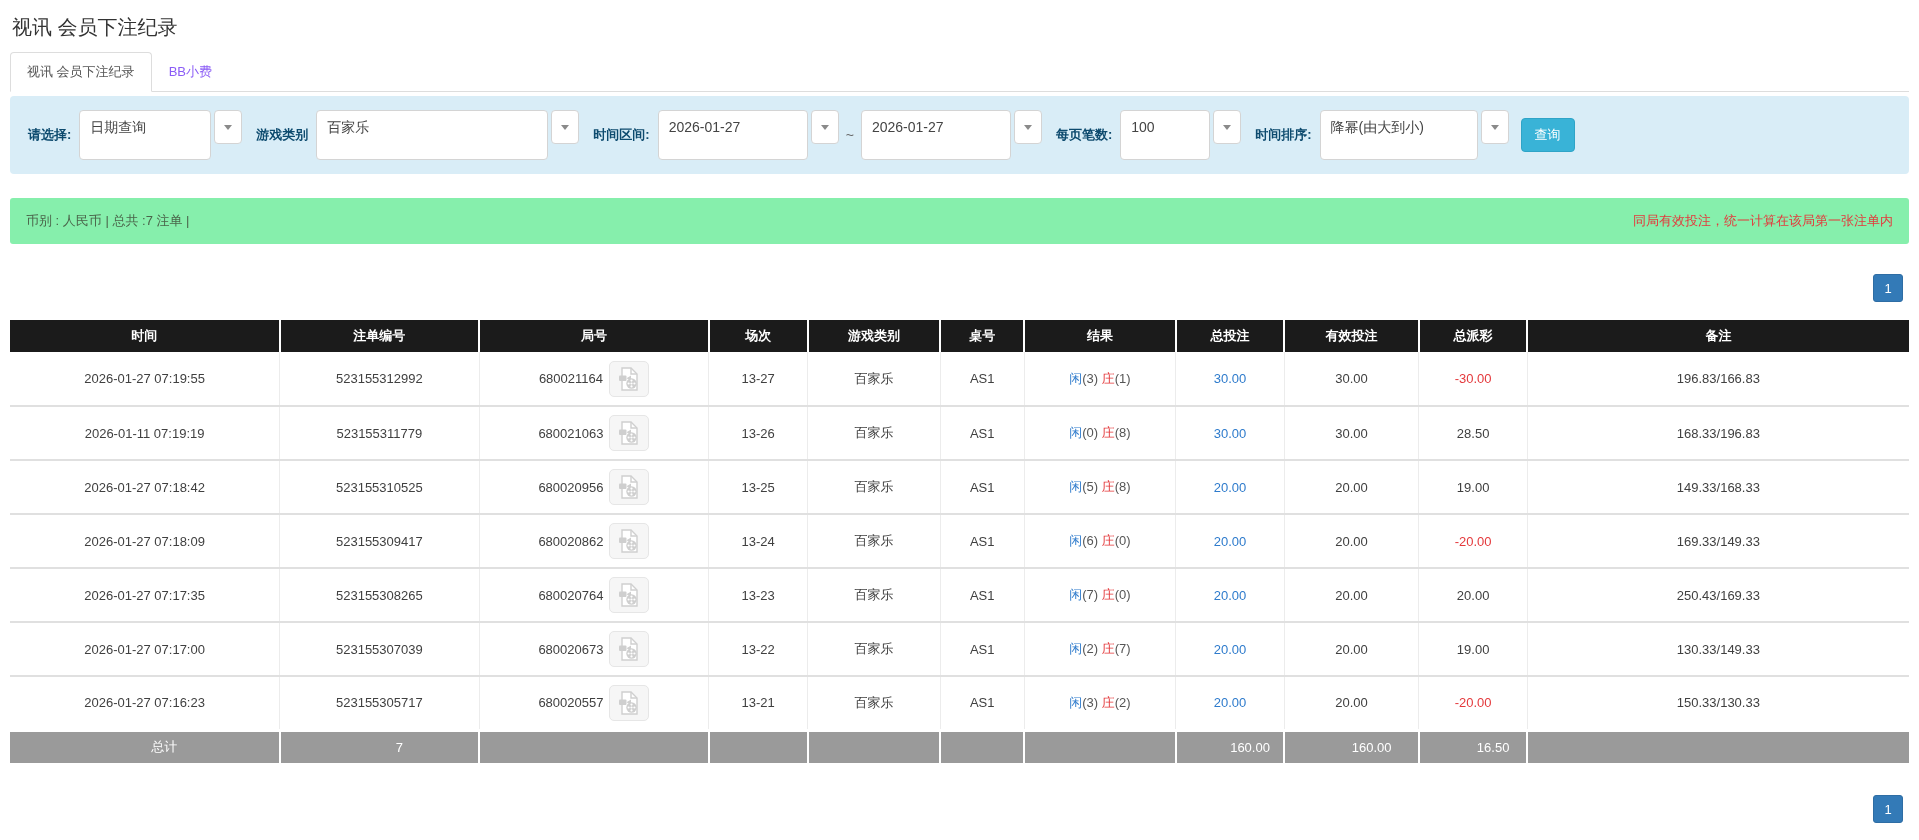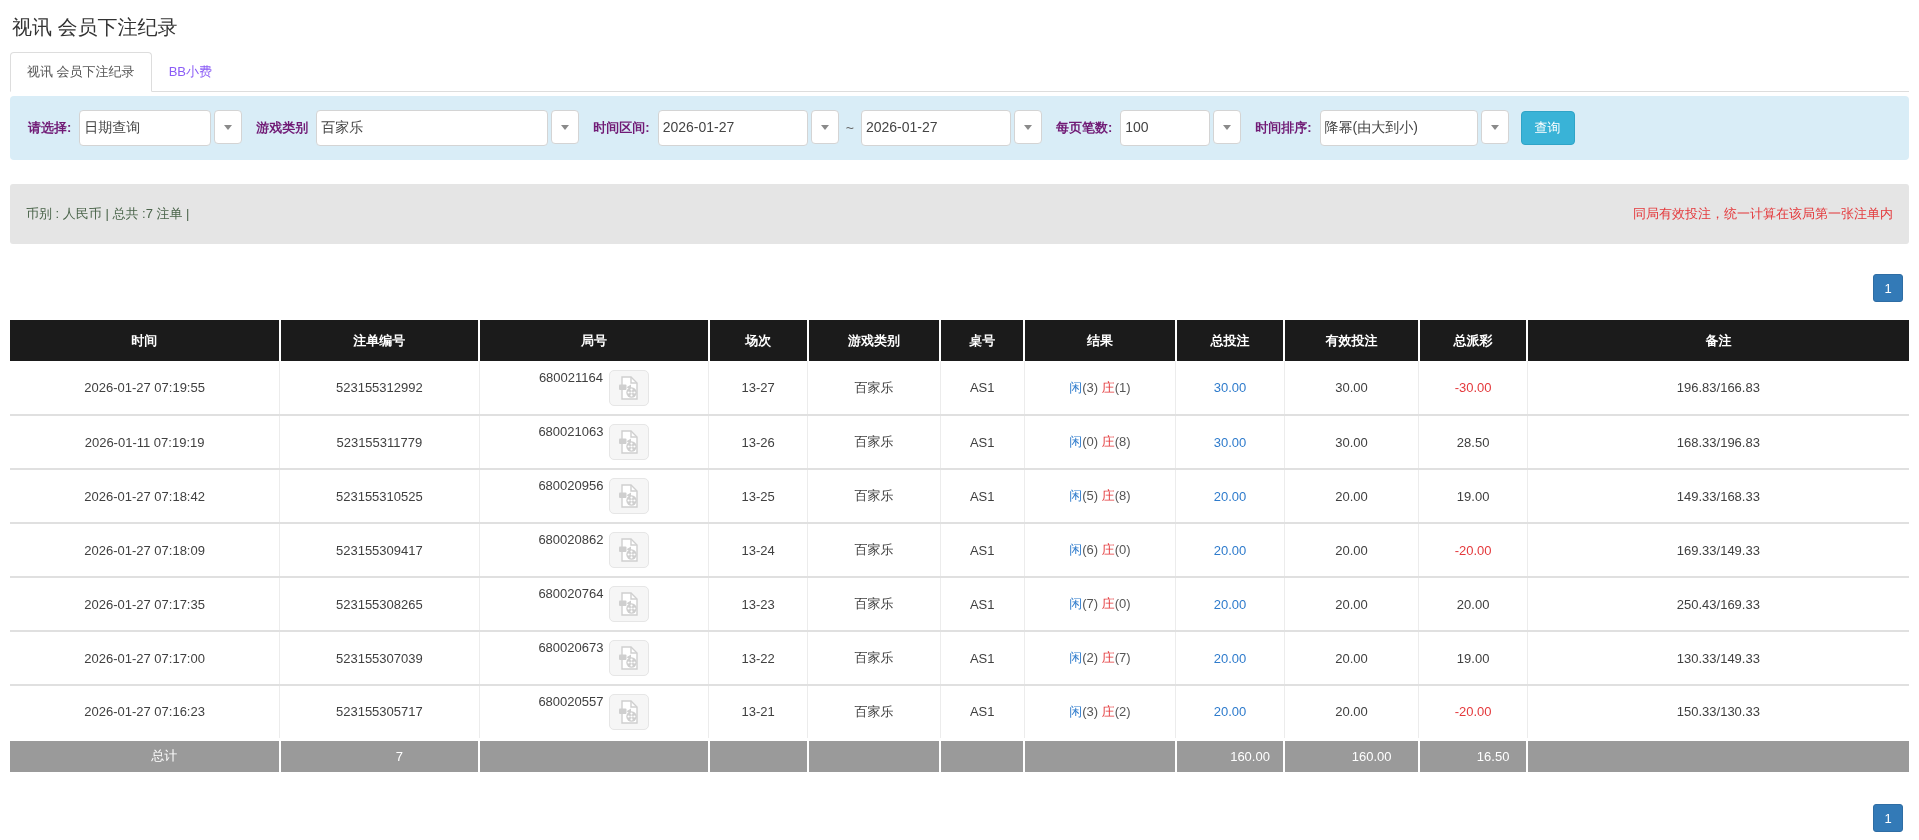--- a/index.html
+++ b/index.html
@@ -10,45 +10,45 @@
   .page-title { font-size:20px; color:#333; font-weight:500; margin-bottom:14px; padding-left:2px; }
 
   
   .tabbar { border-bottom:1px solid #ddd; display:flex; align-items:flex-end; height:37px; }
   .tab { font-size:13px; padding:10px 16px; cursor:pointer; border-radius:4px 4px 0 0; margin-bottom:-1px; }
   .tab.active { background:#fff; border:1px solid #ddd; border-bottom:1px solid #fff; color:#555; }
   .tab.inactive { color:#8b5cf6; border:1px solid transparent; }
 
   
   .filterbar { margin-top:4px; background:#d9edf7; border-radius:4px; padding:14px 12px; display:flex; align-items:center; }
-  .f-label { color:#701a75; font-weight:bold; font-size:13px; white-space:nowrap; margin:0 8px 0 6px; }
+  .f-label { color:#0c4a6e; font-weight:bold; font-size:13px; white-space:nowrap; margin:0 8px 0 6px; }
   .combo { display:flex; align-items:stretch; }
-  .combo-text { background:#fff; border:1px solid #d4d4d4; border-radius:4px; height:36px; line-height:32px; font-size:14px; color:#444; padding:0 4px; }
+  .combo-text { background:#fff; border:1px solid #d4d4d4; border-radius:4px; height:50px; line-height:32px; font-size:14px; color:#444; padding:0 10px; }
   .combo-arrow { background:#fff; border:1px solid #d4d4d4; border-radius:4px; width:28px; height:34px; margin-left:3px; display:flex; align-items:center; justify-content:center; cursor:pointer; }
   .arrow-glyph { width:0; height:0; border-left:4px solid transparent; border-right:4px solid transparent; border-top:5px solid #8a8a8a; }
   .tilde { color:#666; font-size:14px; margin:0 7px; }
   .btn-search { background:#39b3d7; border:1px solid #2fa4c7; color:#fff; font-size:13px; border-radius:4px; height:34px; padding:0 13px; margin-left:12px; cursor:pointer; }
 
   
-  .summarybar { margin-top:24px; background:#e5e5e5; border-radius:3px; height:60px; display:flex; align-items:center; justify-content:space-between; padding:0 16px; }
+  .summarybar { margin-top:24px; background:#86efac; border-radius:3px; height:46px; display:flex; align-items:center; justify-content:space-between; padding:0 16px; }
   .summary-left { color:#4a644a; font-size:13px; }
   .summary-right { color:#e4393c; font-size:13px; }
 
   
   .pager-row { display:flex; justify-content:flex-end; margin-top:30px; padding-right:6px; }
   .pager-row.bottom { margin-top:32px; }
   .page-btn { background:#337ab7; border:1px solid #2e6da4; color:#fff; font-size:13px; min-width:30px; height:28px; border-radius:3px; display:flex; align-items:center; justify-content:center; cursor:pointer; }
 
   
   table.data { width:100%; border-collapse:collapse; margin-top:18px; table-layout:fixed; }
-  thead th { background:#1b1b1b; color:#fff; font-size:13px; font-weight:bold; height:41px; border-left:2px solid #fff; border-right:2px solid #fff; text-align:center; }
+  thead th { background:#1b1b1b; color:#fff; font-size:13px; font-weight:bold; height:32px; border-left:2px solid #fff; border-right:2px solid #fff; text-align:center; }
   thead th:first-child { border-left:none; } thead th:last-child { border-right:none; }
   tbody td { background:#fff; color:#404040; font-size:13px; text-align:center; height:54px; border-bottom:2px solid #e0e0e0; border-left:1px solid #ececec; border-right:1px solid #ececec; }
   tbody td:first-child { border-left:none; } tbody td:last-child { border-right:none; }
-  .round-cell-inner { display:flex; justify-content:center; gap:6px; }
+  .round-cell-inner { display:flex; align-items:center; justify-content:center; gap:6px; }
   .video-btn { width:40px; height:36px; background:#f6f6f6; border:1px solid #e6e6e6; border-radius:5px; display:inline-flex; align-items:center; justify-content:center; cursor:pointer; }
   .blue { color:#2e7bcc; }
   .res-p { color:#2e7bcc; } .res-b { color:#e4393c; } .res-n { color:#555; }
   .neg { color:#e4393c; }
   tfoot td { background:#9a9a9a; color:#fff; font-size:13px; text-align:center; height:33px; border-left:2px solid #fff; border-right:2px solid #fff; }
   tfoot td:first-child { border-left:none; } tfoot td:last-child { border-right:none; }
   tfoot tr.total-row td { border-top:3px solid #fff;padding-left:40px; }
   tfoot tr.subtotal-row td { border-top:2px solid #fff; }
 </style>
 </head>

